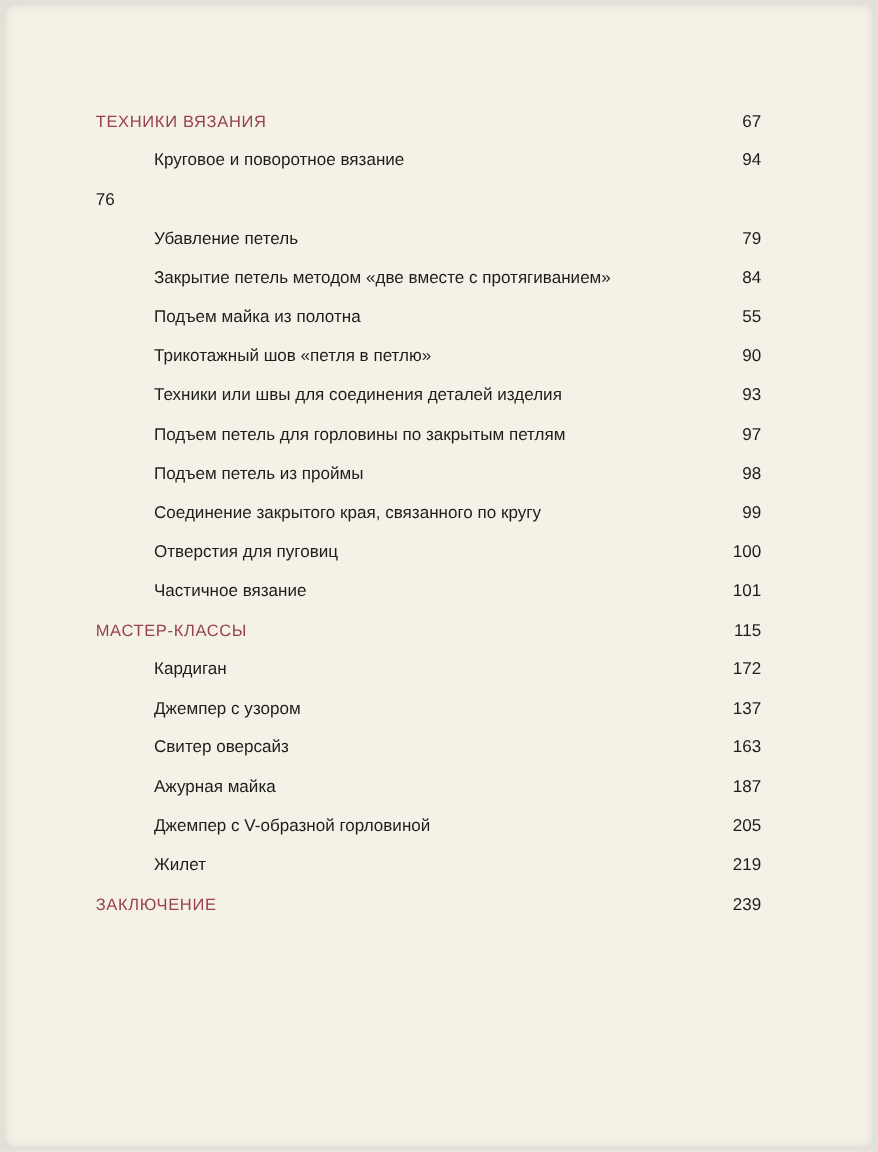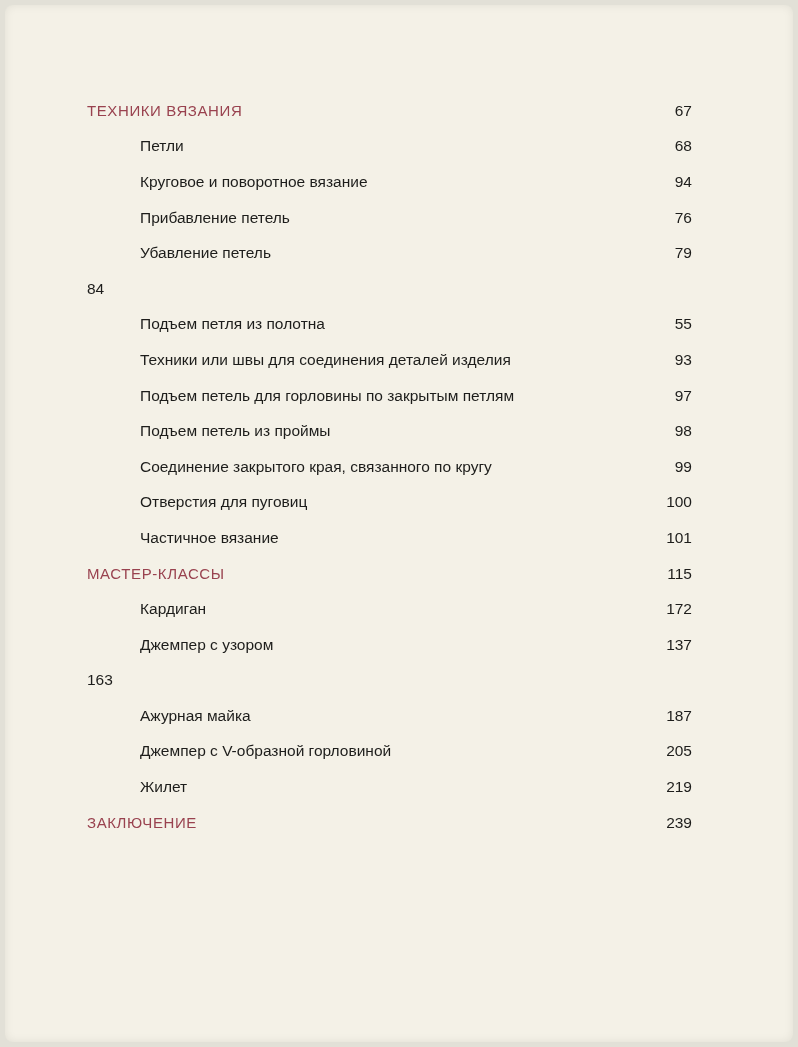--- a/index.html
+++ b/index.html
@@ -66,41 +66,41 @@
 
 <div class="page">
   <div class="toc">
 
     <div class="toc-row section-row">
       <span class="label">ТЕХНИКИ ВЯЗАНИЯ</span>
       <span class="page-num">67</span>
     </div>
 
     <div class="toc-row item-row">
-      <span class="label">Петли</span>
-      <span class="page-num">68</span>
-    </div>
-    <div class="toc-row item-row">
       <span class="label">Круговое и поворотное вязание</span>
       <span class="page-num">94</span>
     </div>
     <div class="toc-row item-row">
-      <span class="label">Прибавление петель</span>
       <span class="page-num">76</span>
     </div>
     <div class="toc-row item-row">
       <span class="label">Убавление петель</span>
       <span class="page-num">79</span>
     </div>
     <div class="toc-row item-row">
+      <span class="label">Закрытие петель методом «две вместе с протягиванием»</span>
       <span class="page-num">84</span>
     </div>
     <div class="toc-row item-row">
-      <span class="label">Подъем петля из полотна</span>
+      <span class="label">Подъем майка из полотна</span>
       <span class="page-num">55</span>
+    </div>
+    <div class="toc-row item-row">
+      <span class="label">Трикотажный шов «петля в петлю»</span>
+      <span class="page-num">90</span>
     </div>
     <div class="toc-row item-row">
       <span class="label">Техники или швы для соединения деталей изделия</span>
       <span class="page-num">93</span>
     </div>
     <div class="toc-row item-row">
       <span class="label">Подъем петель для горловины по закрытым петлям</span>
       <span class="page-num">97</span>
     </div>
     <div class="toc-row item-row">
@@ -127,20 +127,21 @@
 
     <div class="toc-row item-row">
       <span class="label">Кардиган</span>
       <span class="page-num">172</span>
     </div>
     <div class="toc-row item-row">
       <span class="label">Джемпер с узором</span>
       <span class="page-num">137</span>
     </div>
     <div class="toc-row item-row">
+      <span class="label">Свитер оверсайз</span>
       <span class="page-num">163</span>
     </div>
     <div class="toc-row item-row">
       <span class="label">Ажурная майка</span>
       <span class="page-num">187</span>
     </div>
     <div class="toc-row item-row">
       <span class="label">Джемпер с V-образной горловиной</span>
       <span class="page-num">205</span>
     </div>

